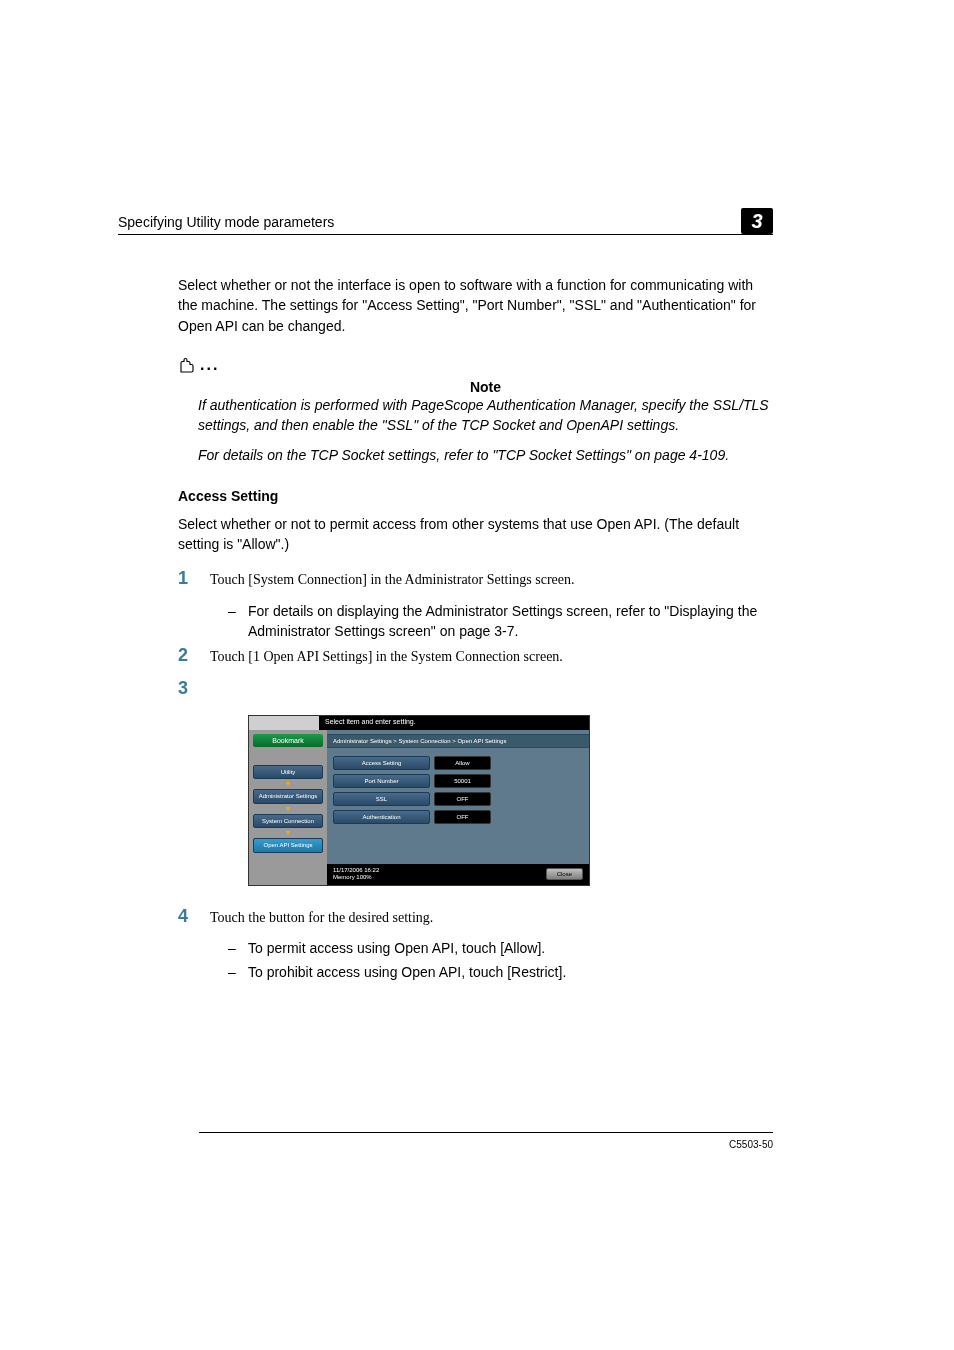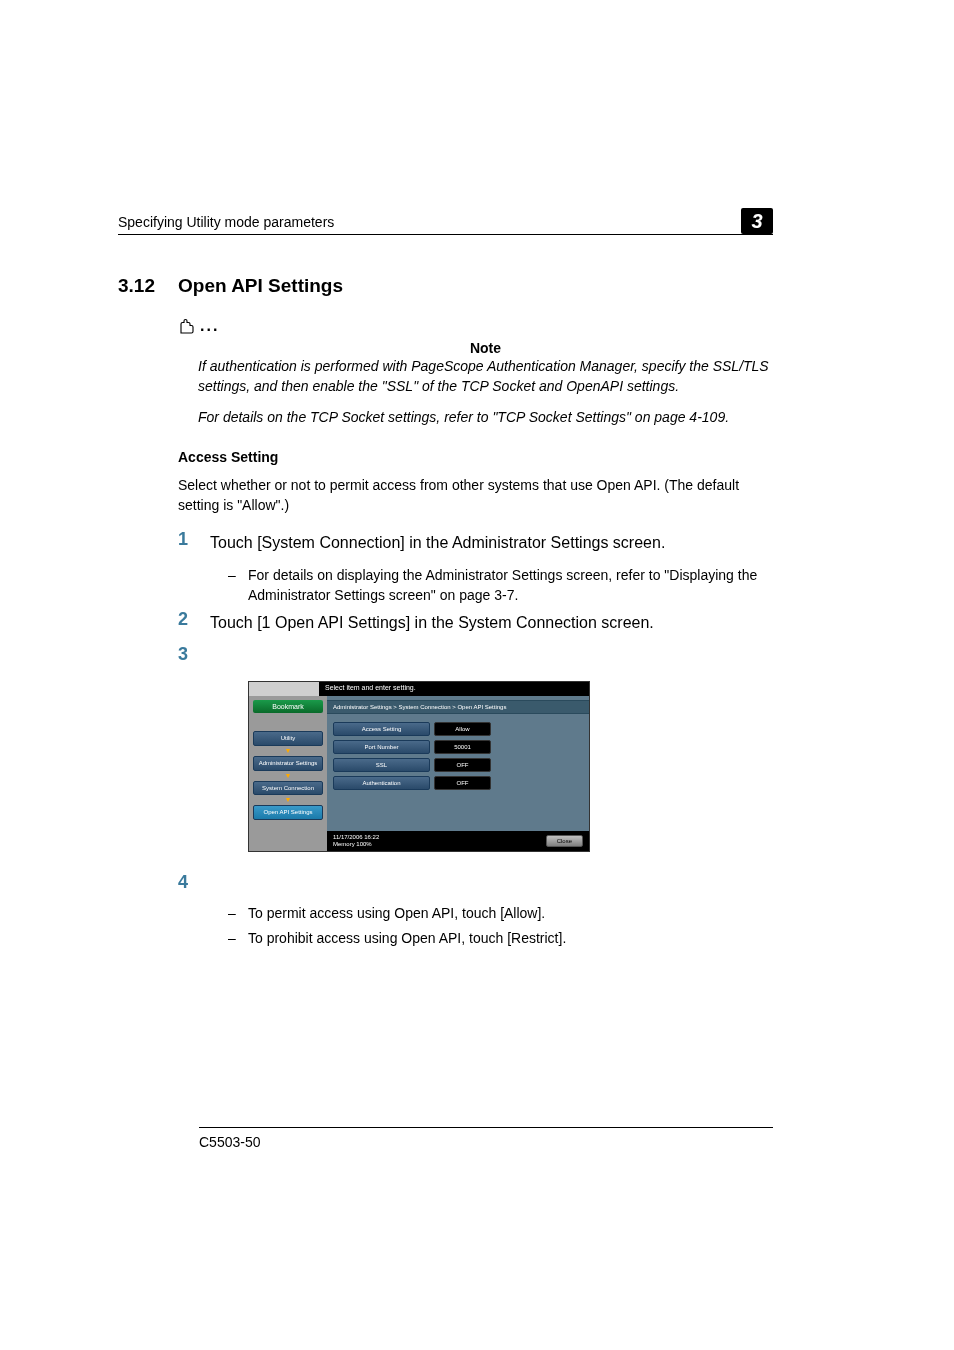--- a/index.html
+++ b/index.html
@@ -100,23 +100,24 @@
     margin-left: 60px;
   }
   .step-number {
     color: #3a7a9c;
     font-size: 18px;
     font-weight: bold;
     width: 32px;
     flex-shrink: 0;
   }
   .step-text {
-    font-size: 16px;
+    font-size: 14px;
     line-height: 1.45;
     padding-top: 2px;
+    font-family: Liberation Serif, serif;
   }
   .sub-bullet {
     display: flex;
     margin-left: 110px;
     font-size: 14px;
     line-height: 1.45;
     margin-bottom: 4px;
   }
   .sub-bullet .dash {
     width: 20px;
@@ -255,22 +256,22 @@
     font-size: 6px;
   }
   .page-footer {
     position: absolute;
     left: 190px;
     right: 190px;
     bottom: 200px;
     border-top: 1px solid #000;
     padding-top: 6px;
     display: flex;
-    justify-content: flex-start;
-    font-size: 14px;
+    justify-content: flex-end;
+    font-size: 10px;
   }
   .hand-icon {
     width: 18px;
     height: 18px;
     display: inline-block;
   }
   .dots {
     font-weight: bold;
     font-size: 16px;
     letter-spacing: 2px;
@@ -280,25 +281,22 @@
 </head>
 <body>
 
 <div class="page">
 
   <div class="header-line">
     <div class="header-left">Specifying Utility mode parameters</div>
     <div class="header-right-badge">3</div>
   </div>
 
-  <div class="section-title-row">
-    <div class="section-number">3.12</div>
-    <div class="section-title">Open API Settings</div>
-  </div>
-
+
+  <div class="body-text">Select whether or not the interface is open to software with a function for communicating with the machine. The settings for "Access Setting", "Port Number", "SSL" and "Authentication" for Open API can be changed.</div>
 
   <div class="note-block">
     <div class="note-icon-row">
       <span class="hand-icon">
         <svg viewBox="0 0 24 24" width="18" height="18">
             <path d="M4 20 L4 8 Q4 6 6 6 L8 6 L8 4 Q8 2 10 2 Q12 2 12 4 L12 6 L14 6 Q16 6 16 8 L16 10 L18 10 Q20 10 20 12 L20 18 Q20 20 18 20 Z" fill="none" stroke="#000" stroke-width="1.5"></path>
           </svg>
       </span>
       <span class="dots">...</span>
     </div>
@@ -373,20 +371,21 @@
             <div class="close-btn">Close</div>
           </div>
         </div>
       </div>
     </div>
   </div>
 
 
   <div class="numbered-step">
     <div class="step-number">4</div>
+    <div class="step-text">Touch the button for the desired setting.</div>
   </div>
   <div class="sub-bullet">
     <span class="dash">–</span>
     <span>To permit access using Open API, touch [Allow].</span>
   </div>
   <div class="sub-bullet">
     <span class="dash">–</span>
     <span>To prohibit access using Open API, touch [Restrict].</span>
   </div>
 

